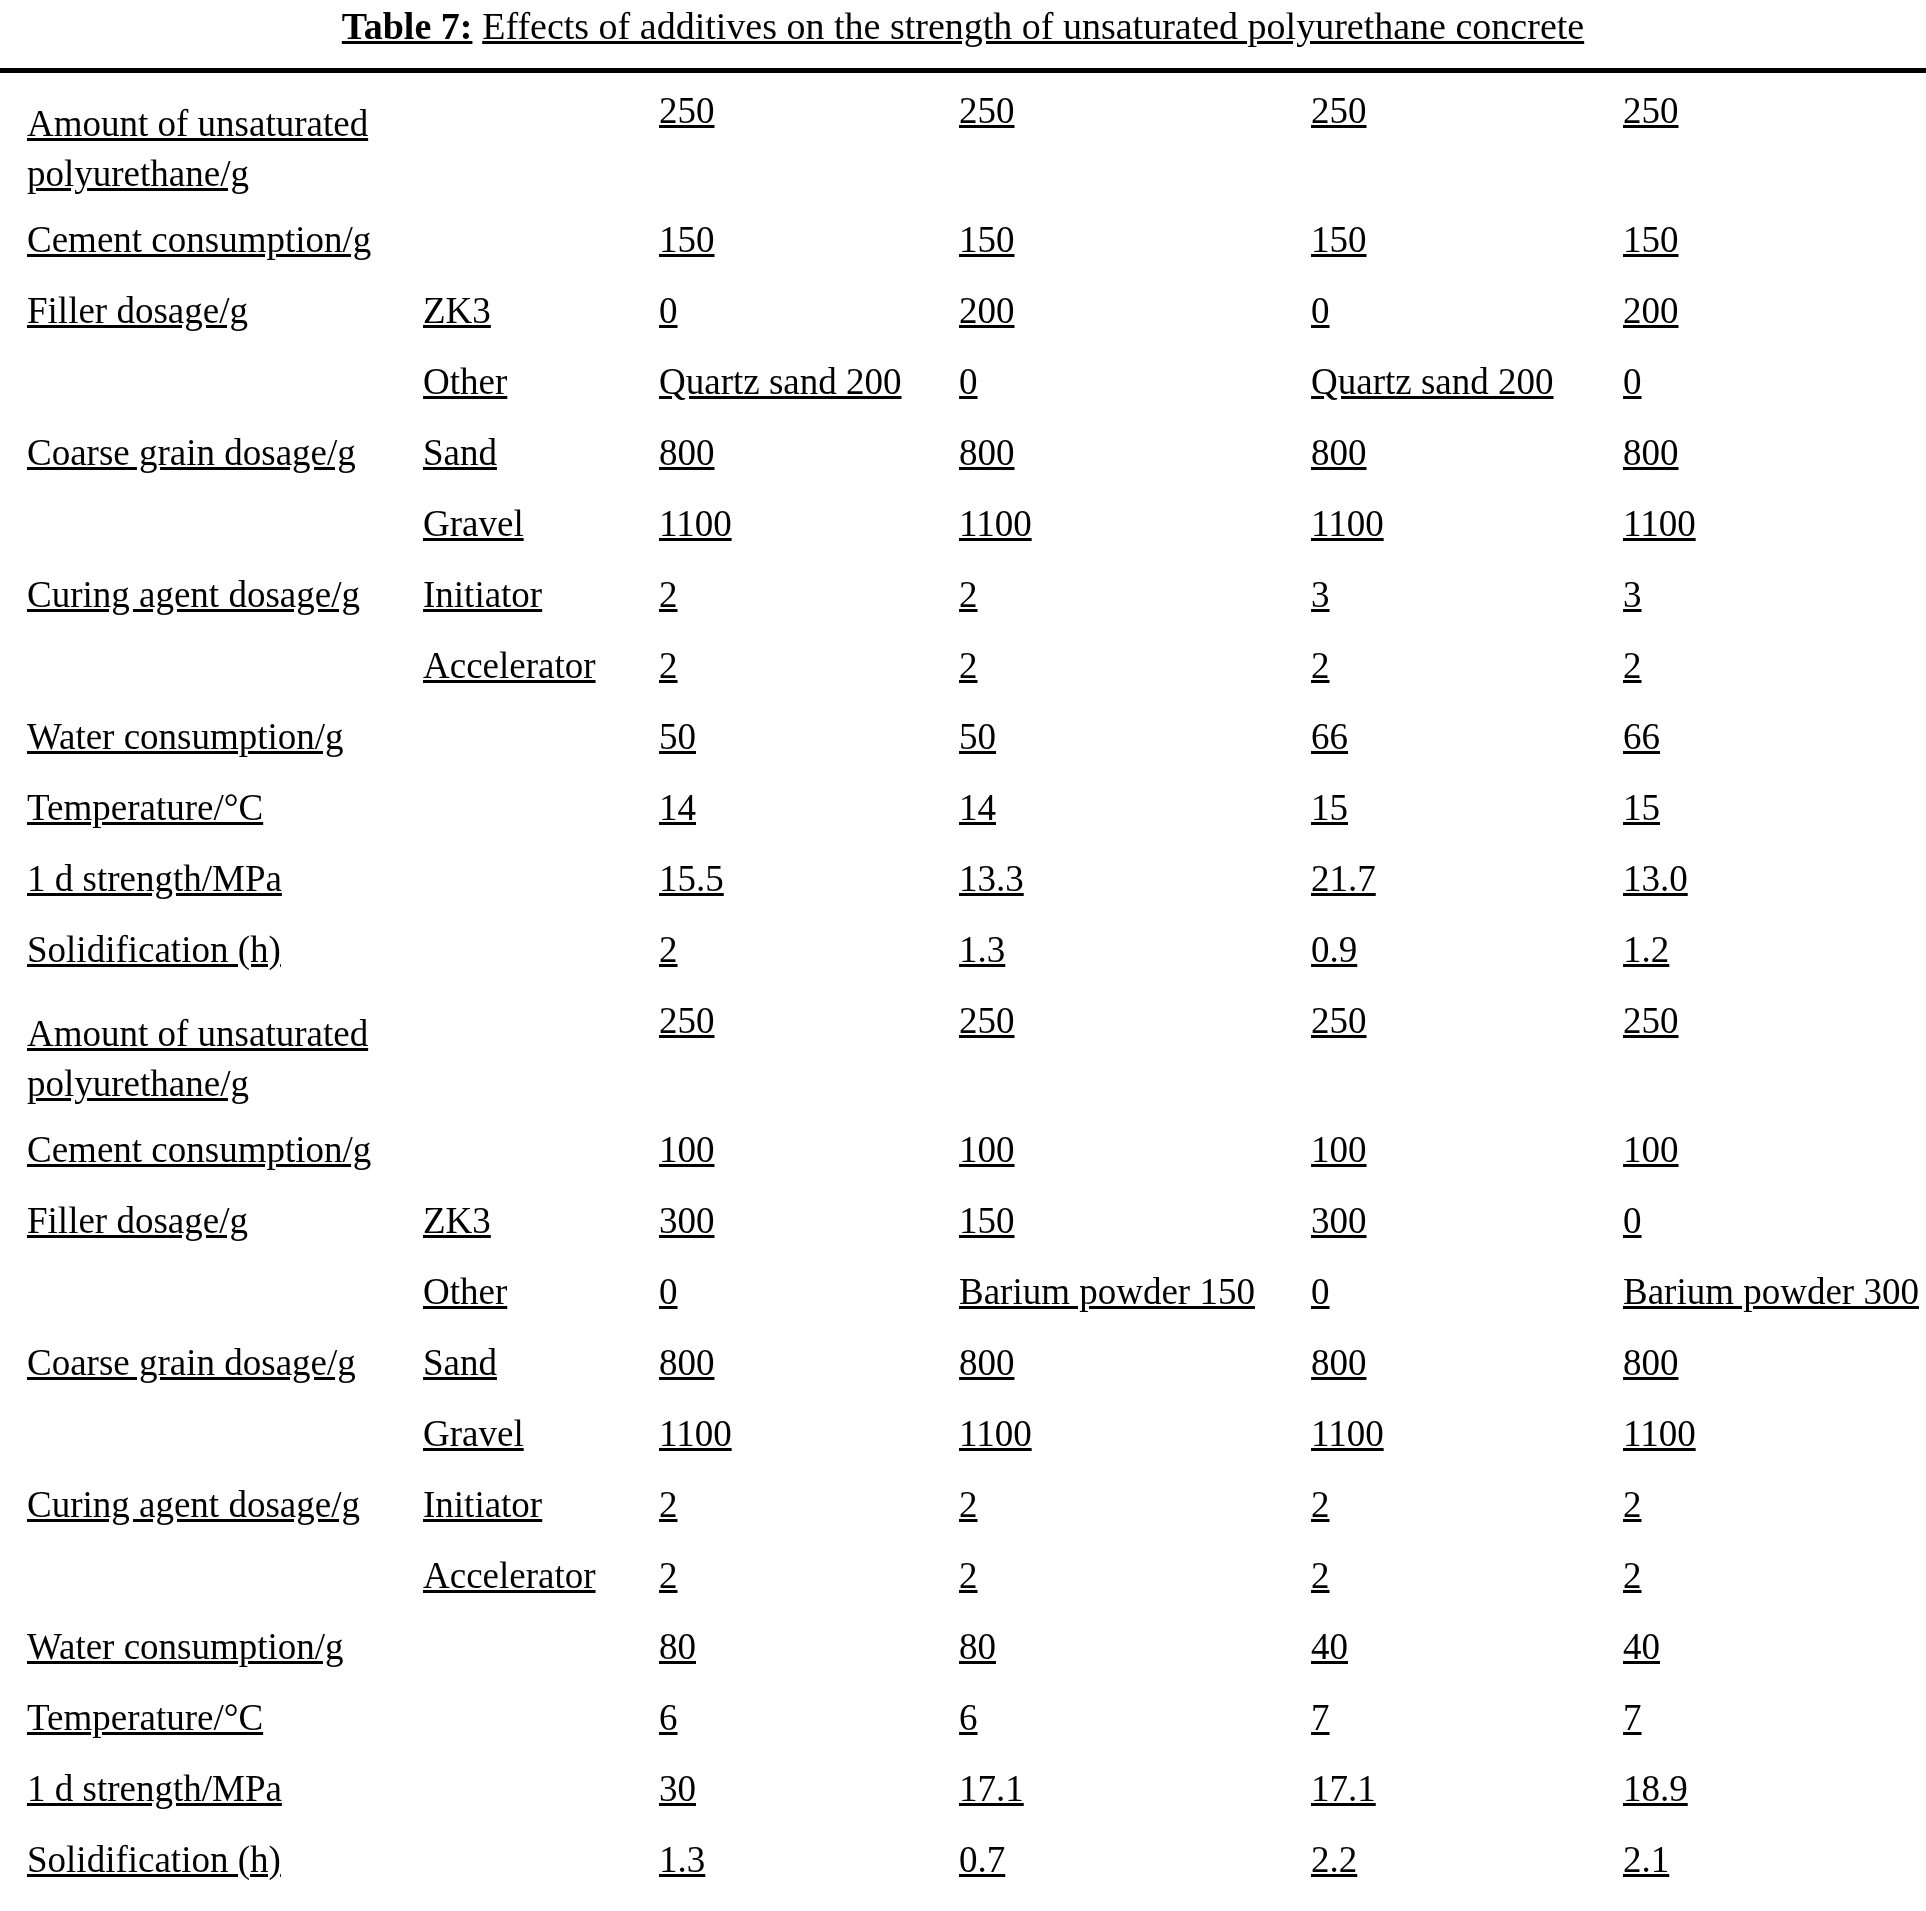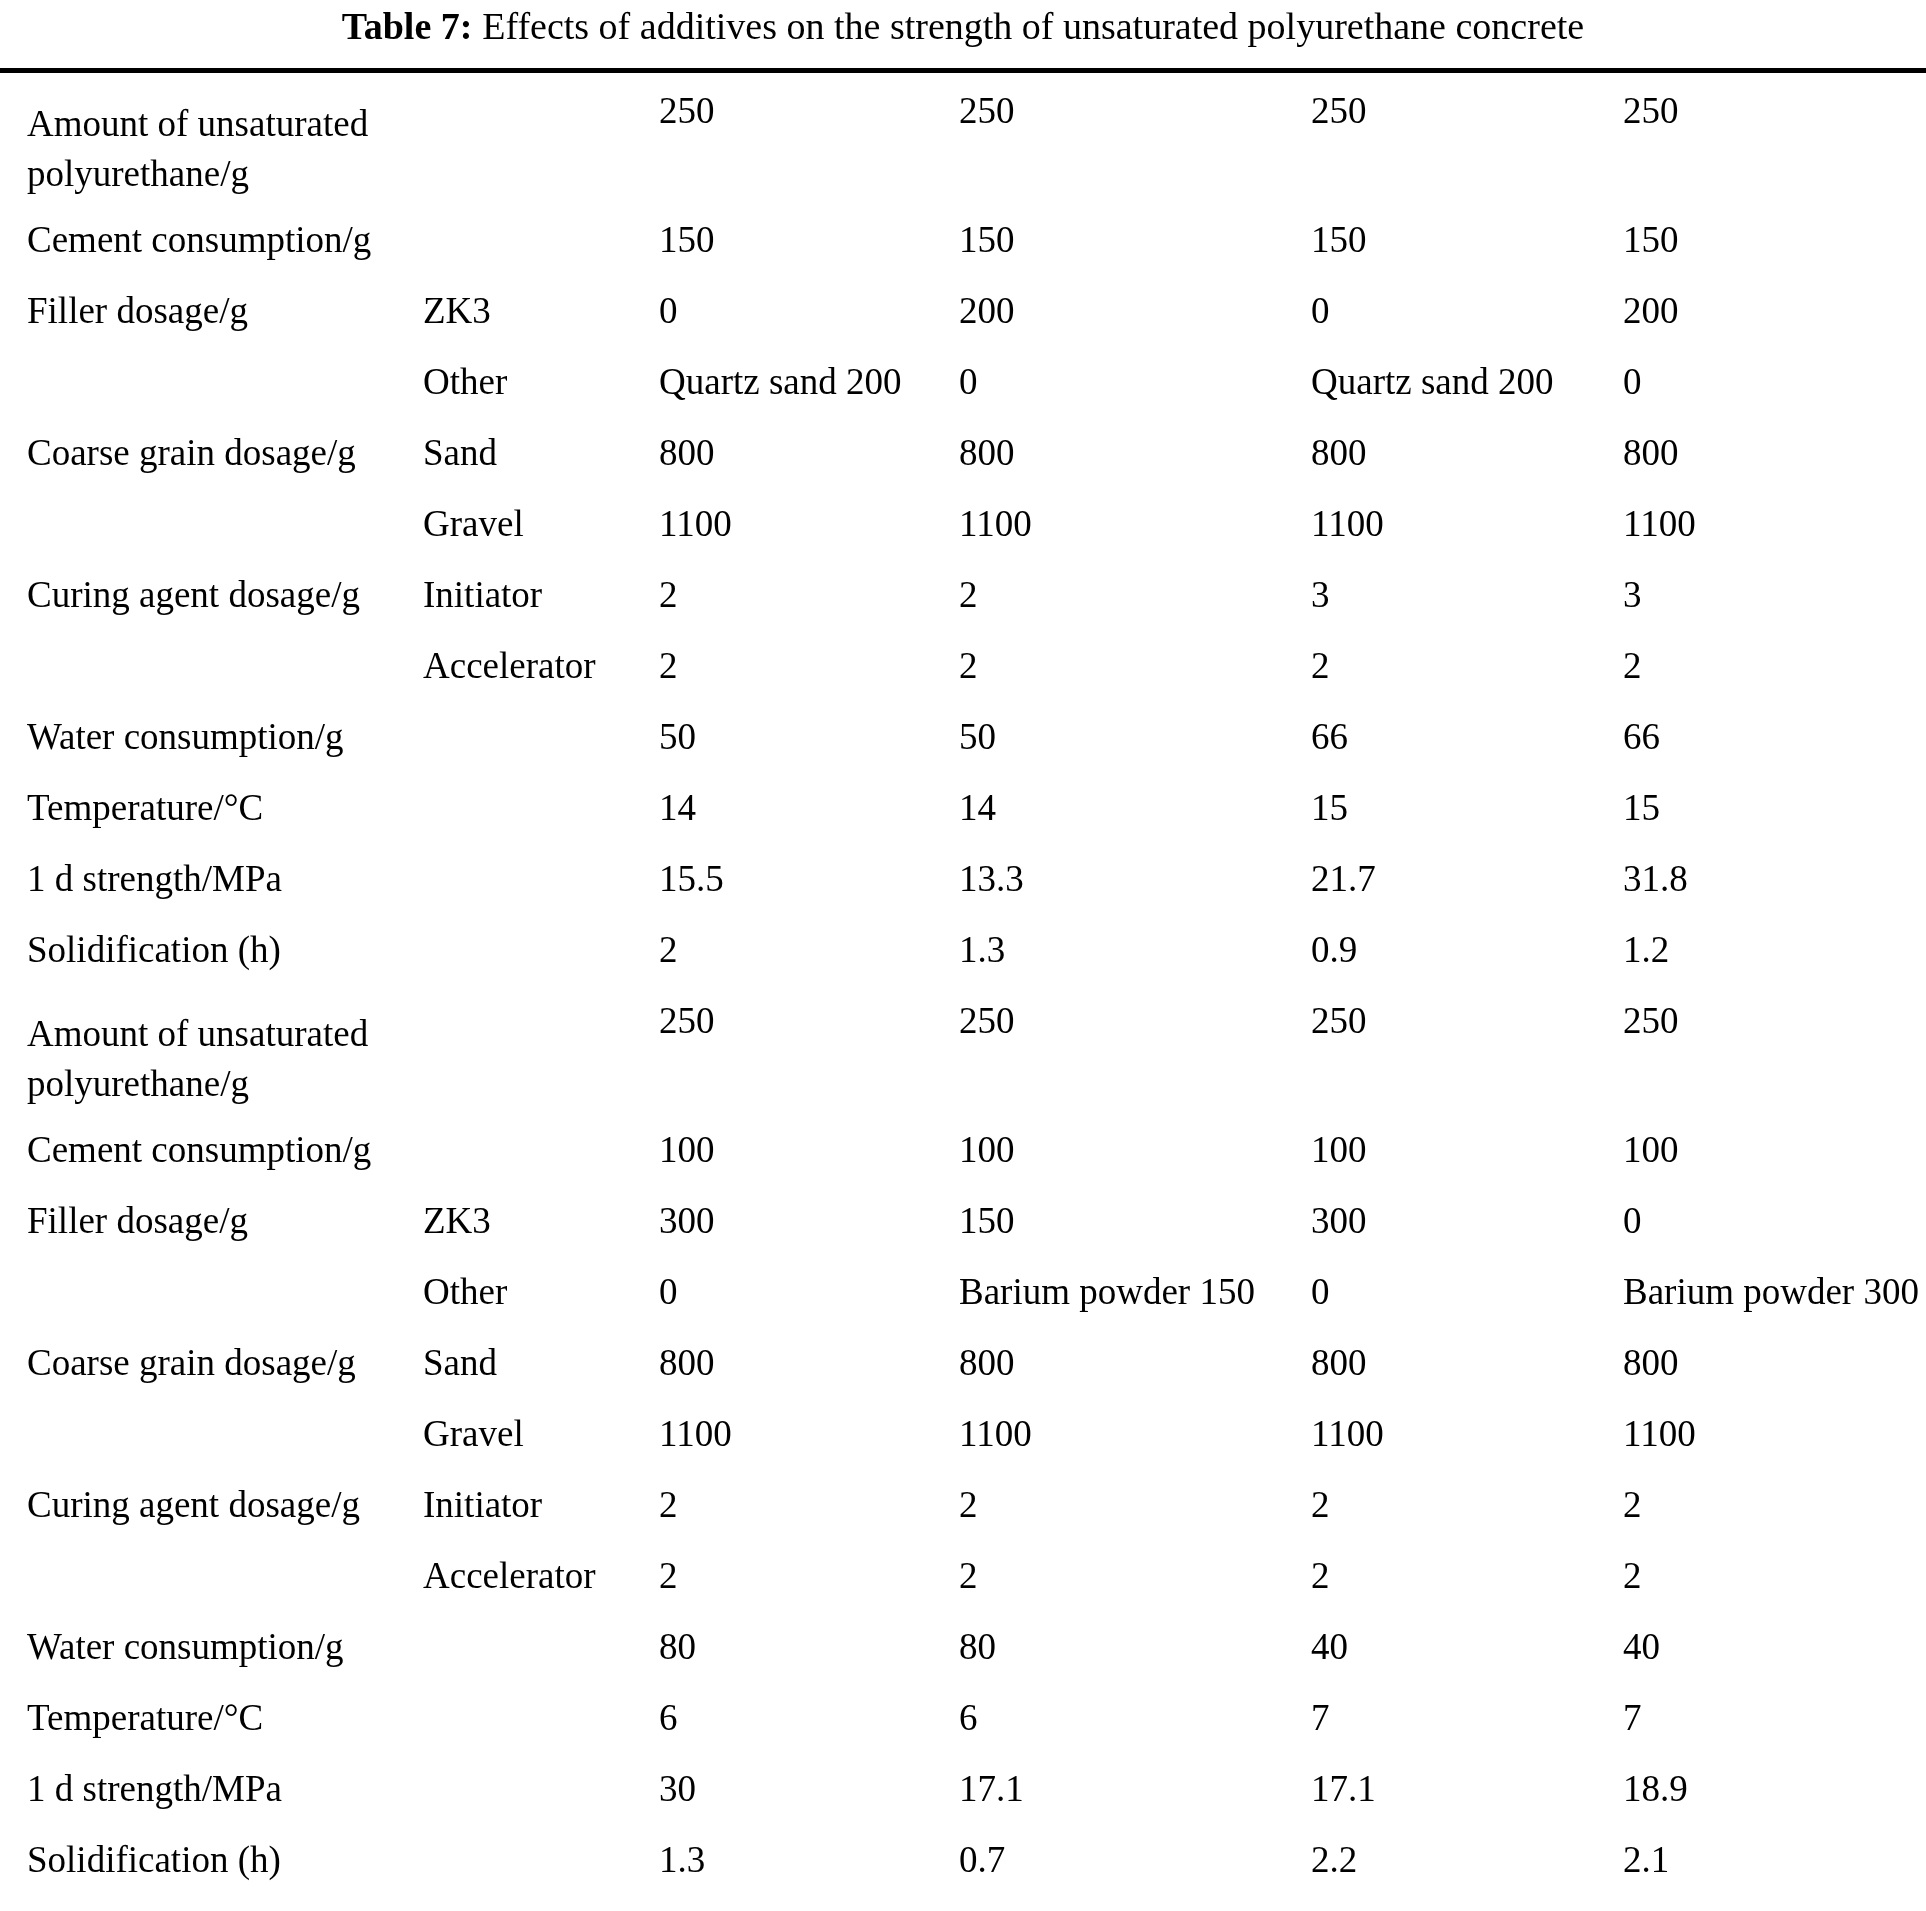--- a/index.html
+++ b/index.html
@@ -11,20 +11,21 @@
     width: 1926px;
     height: 1912px;
     position: relative;
     overflow: hidden;
     color: #000000;
     font-family: "Liberation Serif", "DejaVu Serif", serif;
   }
   .page {
     width: 100%;
     height: 100%;
+    text-decoration: underline;
   }
   .caption {
     text-align: center;
     font-size: 38px;
     line-height: 45px;
     padding-top: 3.9px;
     white-space: nowrap;
   }
   .caption .cap-label {
     font-weight: bold;
@@ -170,21 +171,21 @@
     <td class="val">15</td>
     <td class="val">15</td>
   </tr>
 
   <tr class="single">
     <td class="lbl">1 d strength/MPa</td>
     <td class="sub"></td>
     <td class="val">15.5</td>
     <td class="val">13.3</td>
     <td class="val">21.7</td>
-    <td class="val">31.8</td>
+    <td class="val">13.0</td>
   </tr>
 
   <tr class="single">
     <td class="lbl">Solidification (h)</td>
     <td class="sub"></td>
     <td class="val">2</td>
     <td class="val">1.3</td>
     <td class="val">0.9</td>
     <td class="val">1.2</td>
   </tr>

